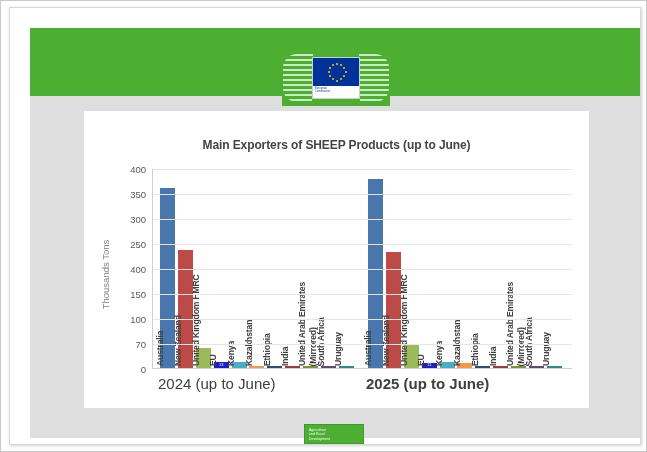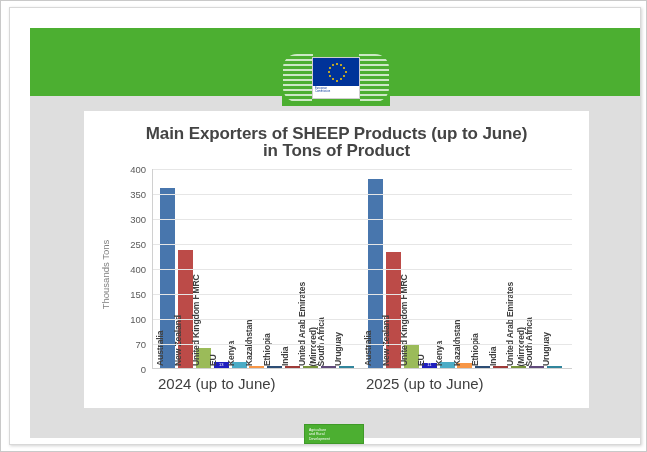--- a/index.html
+++ b/index.html
@@ -98,26 +98,27 @@
   
   #chart-panel {
     position: absolute;
     left: 54px; top: 83px;
     width: 505px; height: 297px;
     background: #ffffff;
   }
 
   #chart-title {
     text-align: center;
-    font-size: 17px;
+    font-size: 12px;
     font-weight: bold;
     color: #444444;
     line-height: 17px;
     padding-top: 14px;
     letter-spacing: -.1px;
+    margin-top: 12px;
   }
 
   
   #plot-wrap {
     position: absolute;
     left: 0; top: 58px;
     width: 505px; height: 213px;
   }
   #y-axis-title {
     position: absolute;
@@ -207,21 +208,21 @@
 
   .x-group-label {
     position: absolute;
     top: 206px;
     font-size: 15px;
     color: #404040;
     text-align: left;
     width: 196px;
   }
   #xlab-0 { left: 74px; }
-  #xlab-1 { left: 282px; }
+  #xlab-1 { left: 282px; font-weight: bold; }
 
   
   #footer-badge {
     position: absolute;
     left: 274px; top: 396px;
     width: 60px; height: 20px;
     background: #4caf31;
     border: 1px solid #3f9a28;
     padding: 3px 4px;
   }
@@ -264,21 +265,20 @@
             <div>Commission</div>
           </div>
         </div>
         <div id="eu-logo-bar"></div>
       </div>
 
       <div id="chart-panel">
 
         <div id="chart-title">
           <div>Main Exporters of SHEEP Products (up to June)</div>
-          <div>in Tons of Product</div>
         </div>
 
         <div id="plot-wrap">
           <div id="y-axis-title">Thousands Tons</div>
           <div id="y-tick-col">
               <div class="y-tick" style="top: 0px;">400</div>
               <div class="y-tick" style="top: 25px;">350</div>
               <div class="y-tick" style="top: 50px;">300</div>
               <div class="y-tick" style="top: 75px;">250</div>
               <div class="y-tick" style="top: 100px;">400</div>

